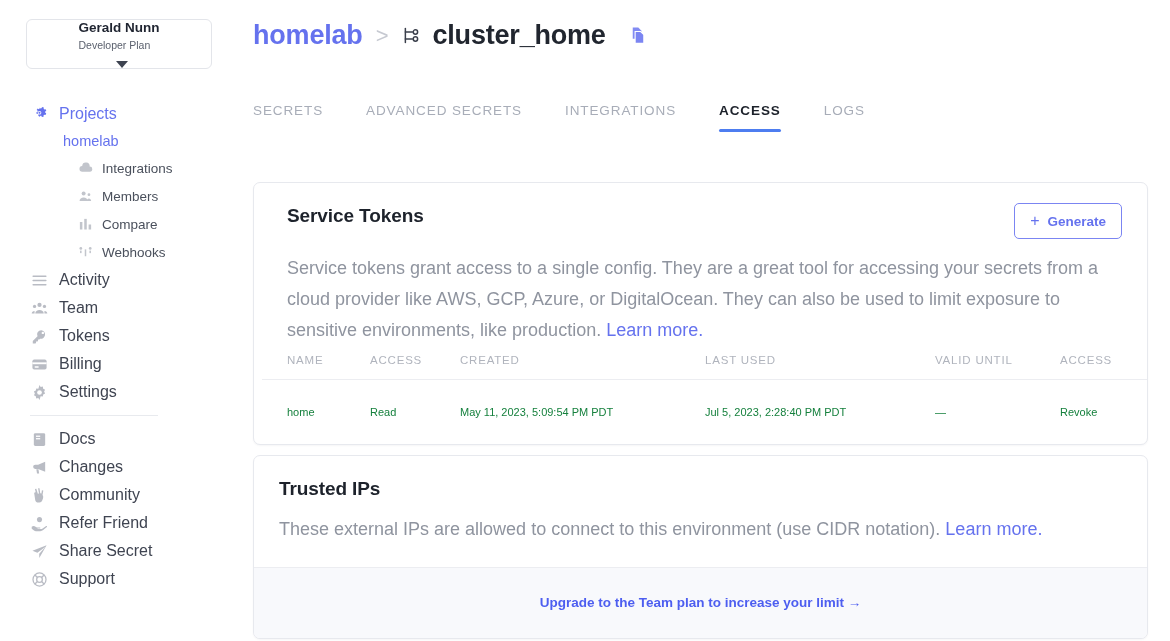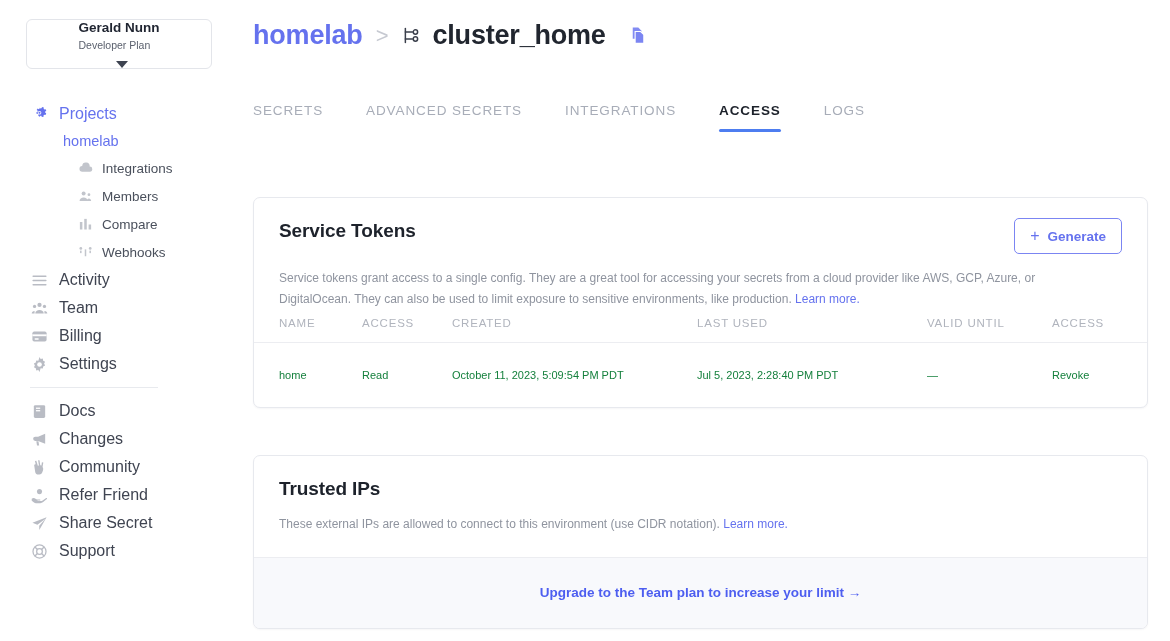--- a/index.html
+++ b/index.html
@@ -71,36 +71,36 @@
     content: ""; position: absolute; left: 0; right: 0; bottom: 0;
     height: 3px; background: #4d7df0; border-radius: 2px;
   }
 
   .card {
     position: absolute; left: 13px; width: 895px;
     background: #fff; border: 1px solid #e7e9ee; border-radius: 7px;
     box-shadow: 0 1px 2px rgba(20,25,40,0.04);
     overflow: hidden;
   }
-  #card-tokens { top: 197px; }
+  #card-tokens { top: 182px; padding-left: 8px; }
   #card-ips { top: 455px; }
 
   .card-head { display: flex; align-items: flex-start; padding: 22px 25px 0 25px; }
   .card-title { font-size: 19px; font-weight: bold; color: #1d222b; flex: 1; letter-spacing: -0.1px; }
   .gen-btn {
     border: 1px solid #7b85f2; border-radius: 5px; background: #fff;
     color: #6572ee; font-size: 13.5px; font-weight: bold;
     padding: 9px 15px; display: flex; align-items: center; gap: 8px;
     cursor: pointer; font-family: "Liberation Sans", sans-serif;
     margin-top: -2px;
   }
   .gen-plus { font-size: 16px; font-weight: normal; line-height: 1; }
 
   .card-desc {
-    padding: 14px 25px 0 25px; font-size: 12px; color: #8f949f;
+    padding: 14px 25px 0 25px; font-size: 18px; color: #8f949f;
     line-height: 1.72; max-width: 880px;
   }
   .lnk { color: #6572ee; cursor: pointer; }
 
   table.tok { width: 100%; border-collapse: collapse; margin-top: 8px; }
   table.tok th {
     text-align: left; font-size: 11.5px; letter-spacing: 0.8px;
     color: #b0b4bd; font-weight: normal; padding: 0 0 13px 0;
     border-bottom: 1px solid #ecedf1;
   }
@@ -212,20 +212,28 @@
               <circle cx="5" cy="9" r="2.3"></circle>
               <circle cx="19" cy="9" r="2.3"></circle>
               <path d="M6 19c0-3.1 2.7-5 6-5s6 1.9 6 5z"></path>
               <path d="M1 19c0-2.1 1.6-3.4 4-3.4V19z"></path>
               <path d="M23 19c0-2.1-1.6-3.4-4-3.4V19z"></path>
             </svg>
         </span>
         <span>Team</span>
       </div>
 
+      <div class="nav-row">
+        <span class="nav-ico">
+          <svg width="17" height="17" viewBox="0 0 24 24" fill="currentColor">
+              <path d="M14.5 3a6 6 0 00-5.3 8.8L2.5 18.5V22h3.6l1-1v-1.8h1.8l1-1v-1.8h1.8l1.2-1.2A6 6 0 1014.5 3zm2.2 5.6a1.7 1.7 0 110-3.4 1.7 1.7 0 010 3.4z"></path>
+            </svg>
+        </span>
+        <span>Tokens</span>
+      </div>
 
       <div class="nav-row">
         <span class="nav-ico">
           <svg width="17" height="17" viewBox="0 0 24 24" fill="currentColor">
               <rect x="2" y="5" width="20" height="14" rx="2.5"></rect>
               <rect x="2" y="9" width="20" height="2.6" fill="#fff"></rect>
               <rect x="5" y="14.5" width="6" height="2" rx="1" fill="#fff"></rect>
             </svg>
         </span>
         <span>Billing</span>
@@ -359,21 +367,21 @@
             <th class="col-created">CREATED</th>
             <th class="col-last">LAST USED</th>
             <th class="col-valid">VALID UNTIL</th>
             <th>ACCESS</th>
           </tr>
         </thead>
         <tbody>
           <tr>
             <td>home</td>
             <td>Read</td>
-            <td>October 11, 2023, 5:09:54 PM PDT</td>
+            <td>May 11, 2023, 5:09:54 PM PDT</td>
             <td>Jul 5, 2023, 2:28:40 PM PDT</td>
             <td class="cell-dash">—</td>
             <td class="revoke">Revoke</td>
           </tr>
         </tbody>
       </table>
     </div>
 
     <div class="card" id="card-ips">
       <div class="card-head">

